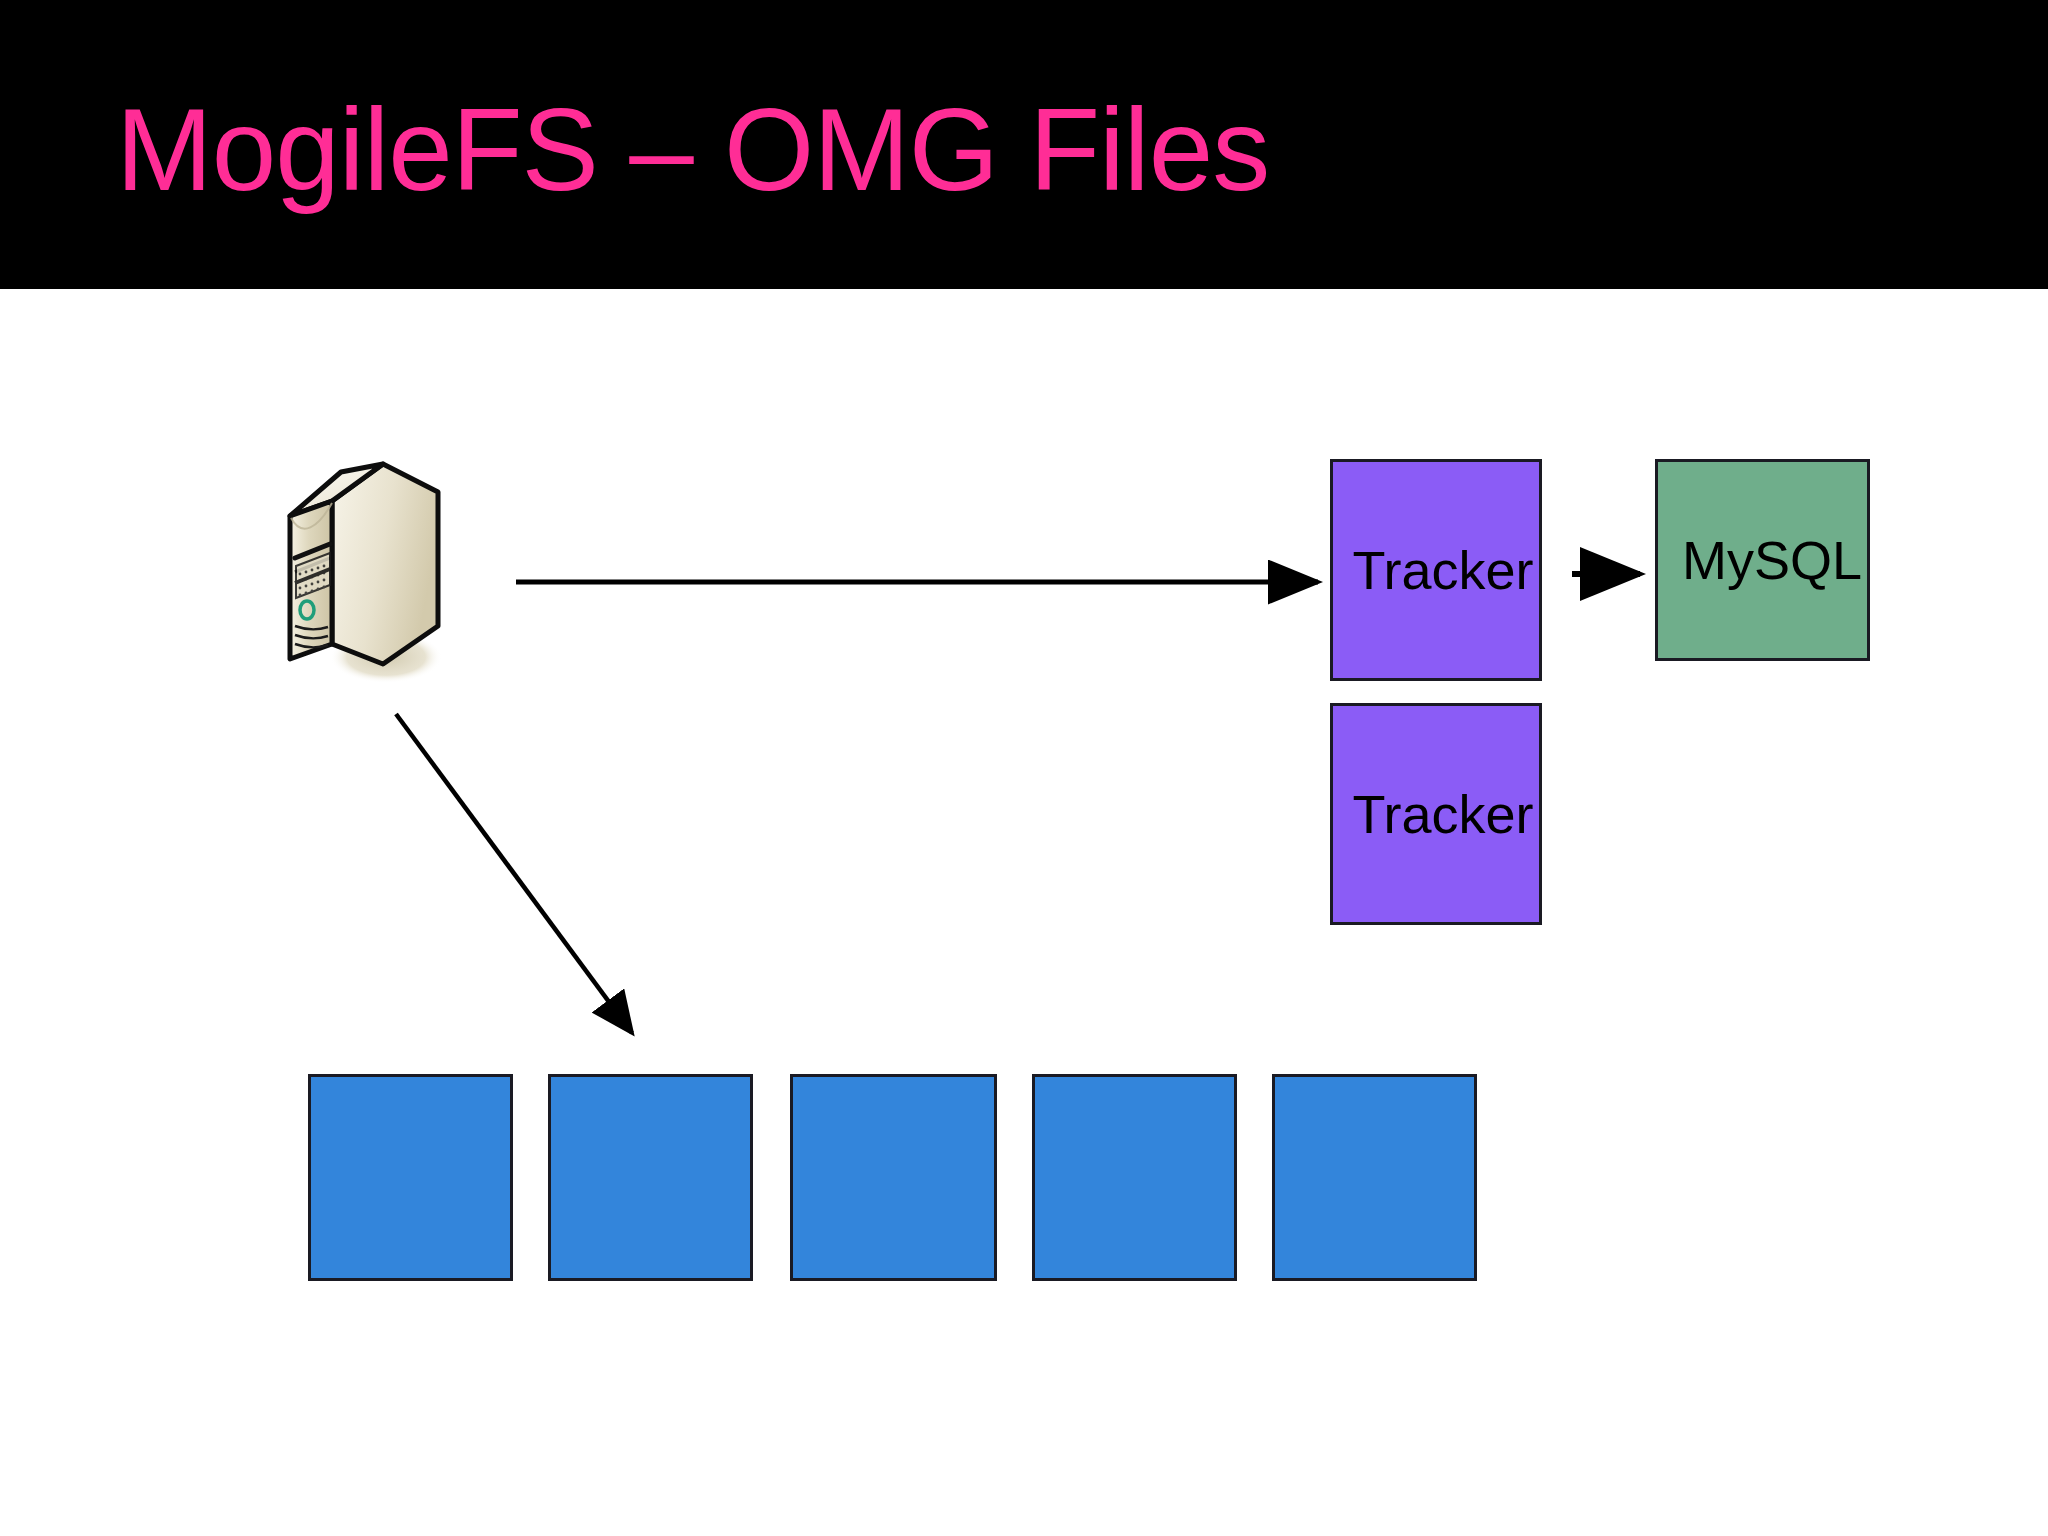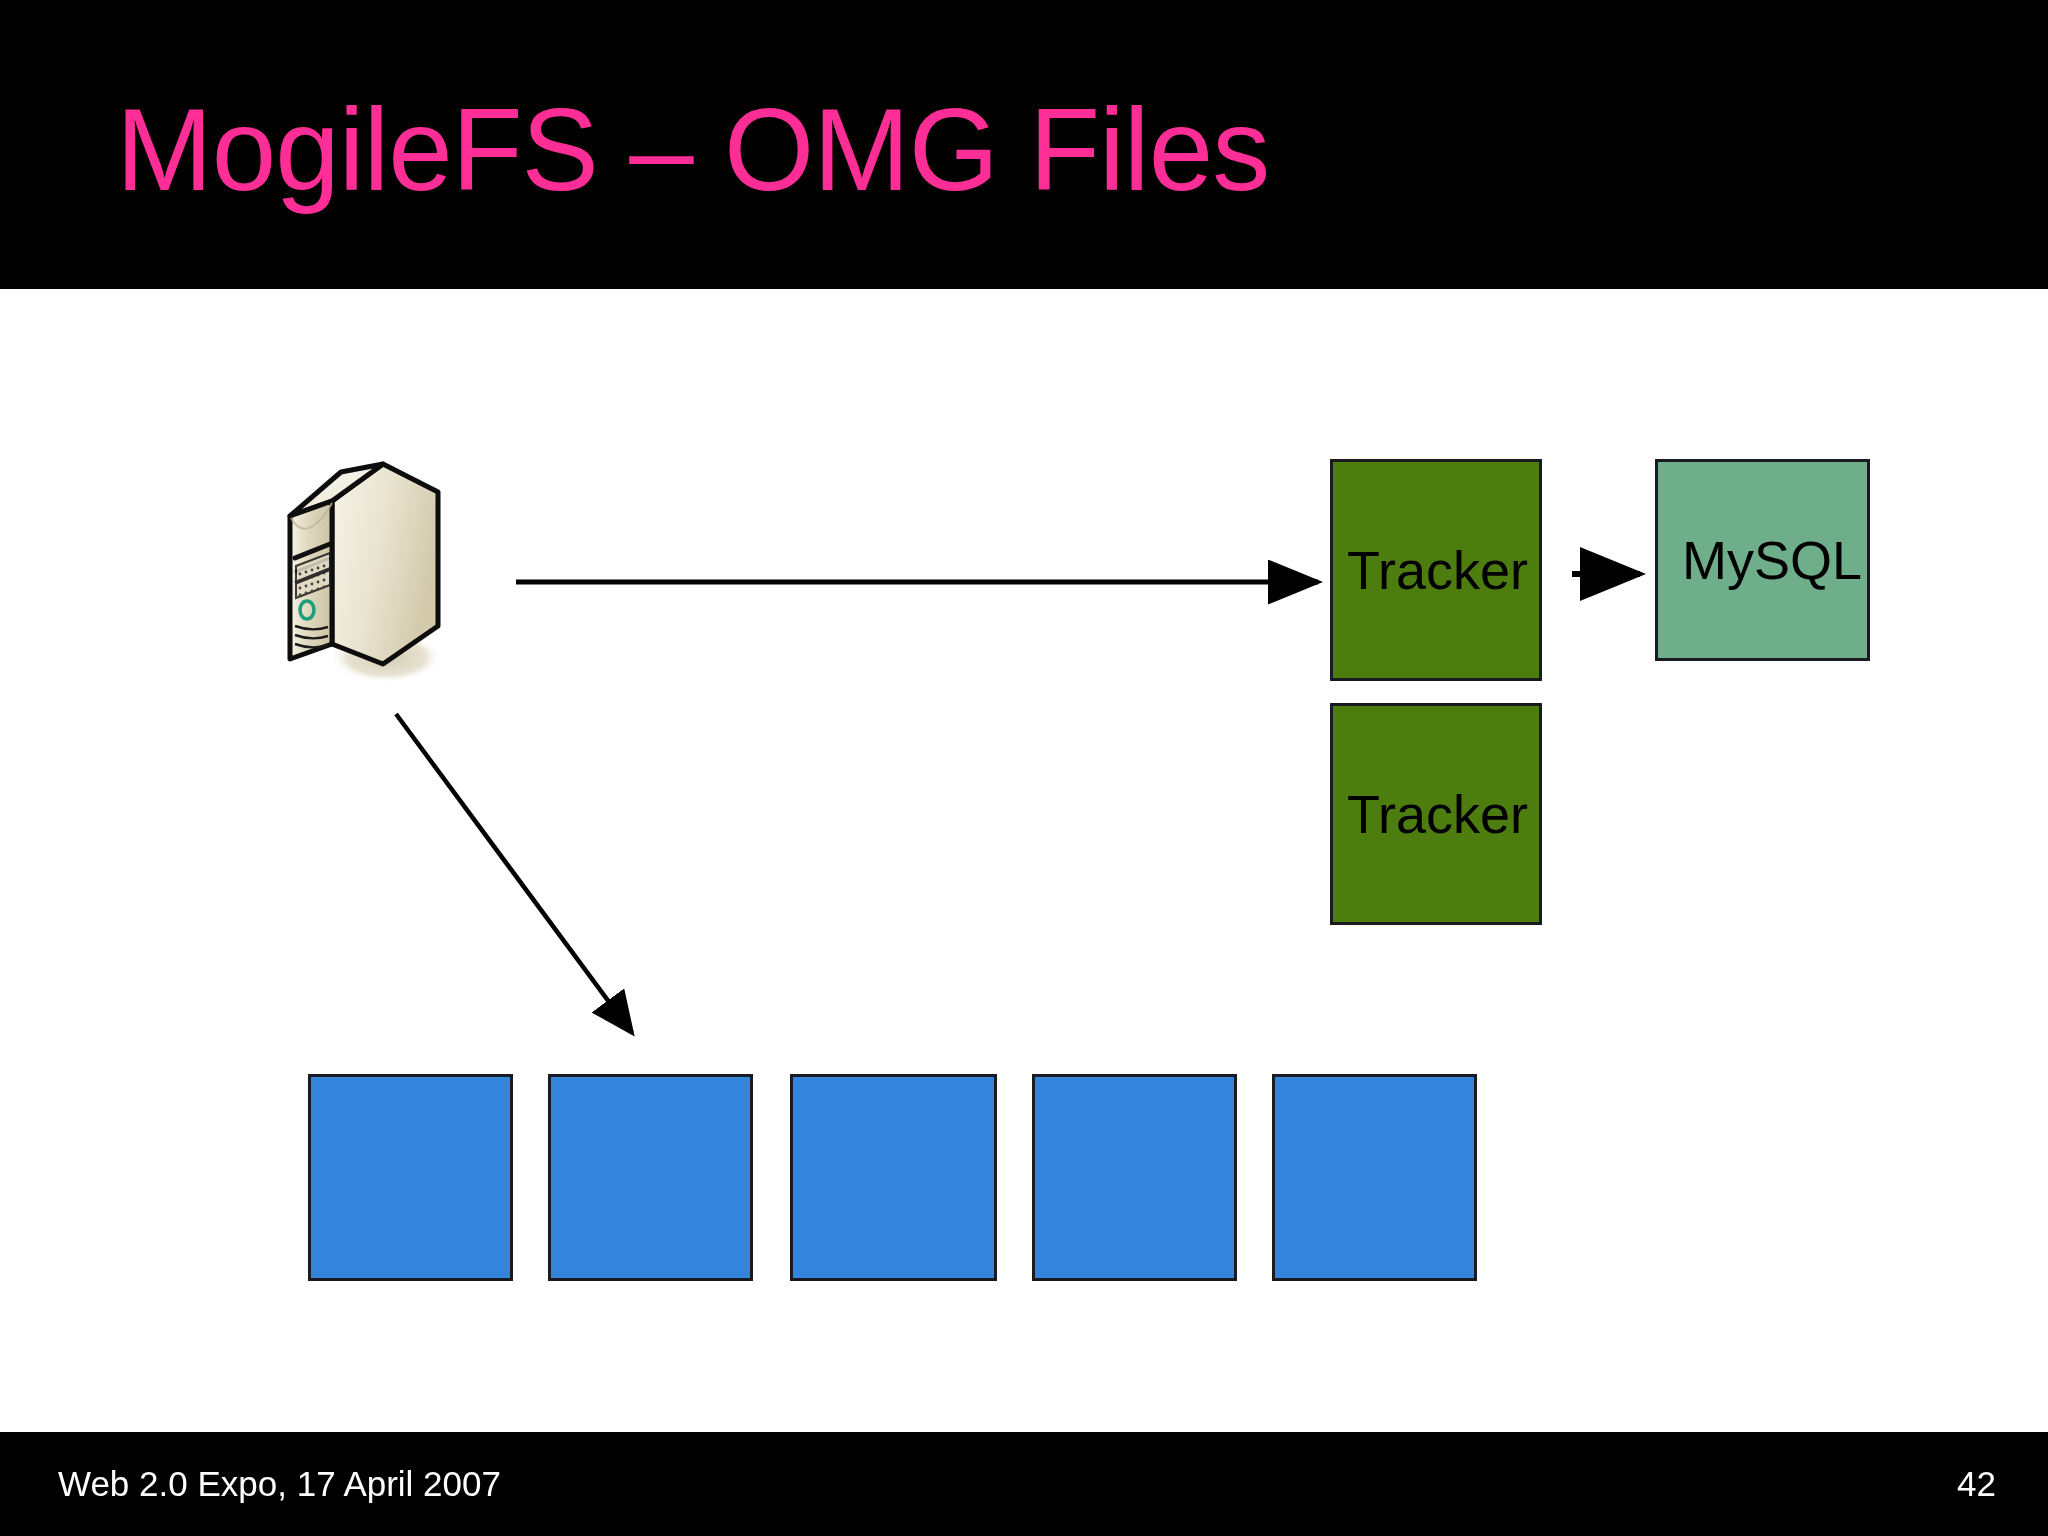--- a/index.html
+++ b/index.html
@@ -60,21 +60,21 @@
     align-items: center;
     justify-content: flex-start;
   }
   .node-box .node-label {
     font-size: 54px;
     color: #000000;
     padding-left: 14px;
     white-space: nowrap;
   }
 
-  .tracker-box { background: #4d7c0f; }
+  .tracker-box { background: #8b5cf6; justify-content: center; }
   .mysql-box   { background: #6fae8b; }
   .storage-box { background: #3385db; }
 
   
   #tracker-1 { left: 1330px; top: 170px; width: 212px; height: 222px; }
   
   #tracker-2 { left: 1330px; top: 414px; width: 212px; height: 222px; }
   
   #mysql-1   { left: 1655px; top: 170px; width: 215px; height: 202px; }
   #mysql-1 .node-label { padding-left: 24px; }
@@ -265,18 +265,14 @@
     </div>
     <div id="storage-4" class="node-box storage-box">
       <span class="node-label"></span>
     </div>
     <div id="storage-5" class="node-box storage-box">
       <span class="node-label"></span>
     </div>
 
   </div>
 
-  <div id="footer-band">
-    <div id="footer-text">Web 2.0 Expo, 17 April 2007</div>
-    <div id="page-number">42</div>
-  </div>
 
 </div>
 
 </body></html>

